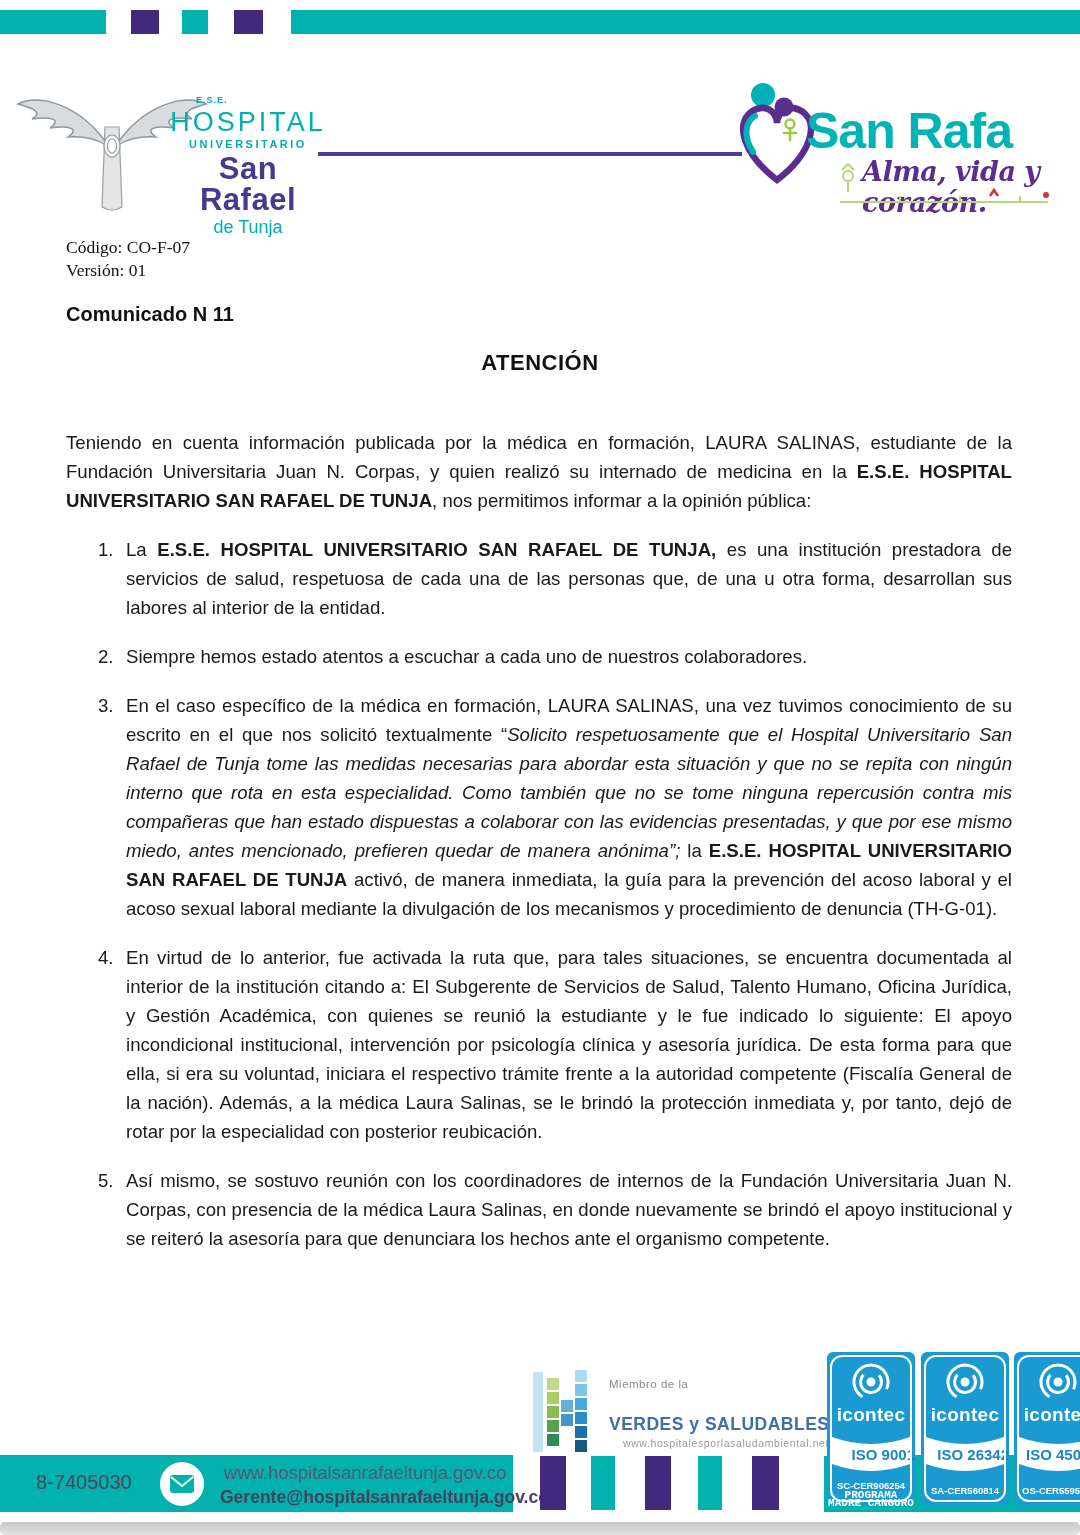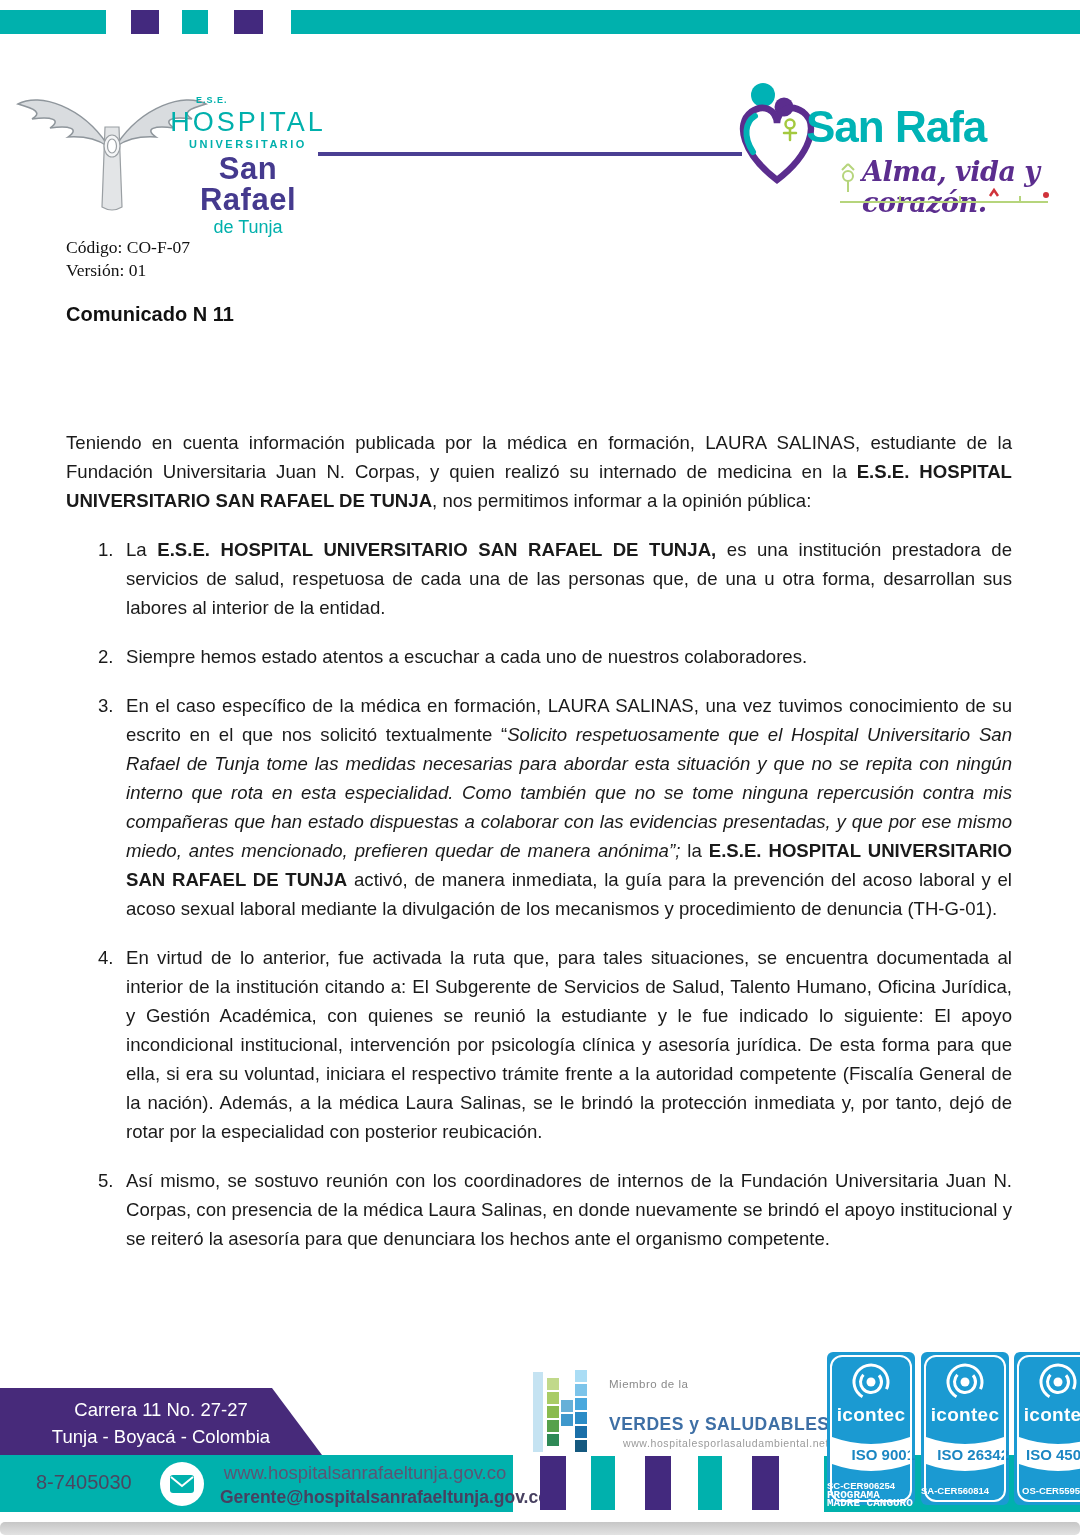--- a/index.html
+++ b/index.html
@@ -12,21 +12,21 @@
   .purple-bg{background:#43297e;}
   
   .logo-left-txt{position:absolute;left:168px;top:96px;width:160px;text-align:center;line-height:1;}
   .ese{font-size:9px;font-weight:bold;color:#00b0ac;letter-spacing:1px;text-align:left;margin-left:28px;}
   .hosp{font-size:27px;color:#00b0ac;letter-spacing:3px;margin-top:4px;}
   .univ{font-size:11px;color:#00b0ac;letter-spacing:2.5px;margin-top:3px;font-weight:bold;}
   .sanrafael{font-size:31px;color:#453a8e;font-weight:bold;margin-top:3px;letter-spacing:0.5px;}
   .detunja{font-size:18px;color:#00b0ac;margin-top:3px;}
   .hdr-line{position:absolute;left:318px;top:152px;width:424px;height:4px;background:#4b3f93;}
   
-  .sanrafa{position:absolute;left:806px;top:102px;font-size:44px;font-weight:bold;color:#00b3b5;letter-spacing:-1px;}
+  .sanrafa{position:absolute;left:806px;top:102px;font-size:50px;font-weight:bold;color:#00b3b5;letter-spacing:-1px;}
   .slogan{position:absolute;left:862px;top:156px;font-size:27px;font-weight:bold;font-style:italic;
           color:#5b2d8e;font-family:"DejaVu Serif",serif;letter-spacing:-0.5px;}
   
   .meta{position:absolute;left:66px;top:236px;font-family:"Liberation Serif",serif;font-size:17.5px;line-height:23px;color:#111;}
   .comunicado{position:absolute;left:66px;top:303px;font-size:20px;font-weight:bold;color:#111;}
   .atencion{position:absolute;left:0;top:350px;width:1080px;text-align:center;font-size:22px;font-weight:bold;letter-spacing:0.5px;color:#111;}
   
   .content{position:absolute;left:66px;right:68px;top:428px;font-size:18.6px;line-height:29px;
            text-align:justify;color:#1a1a1a;}
   .content .b{font-weight:bold;}
@@ -55,21 +55,21 @@
   .gh-line1 .glb{color:#9ec54c;}
   .gh-line2{position:absolute;left:76px;top:46px;font-size:17.5px;font-weight:bold;color:#3e6fa5;letter-spacing:0.5px;}
   .gh-url{position:absolute;left:90px;top:69px;font-size:10.5px;color:#9a9a9a;letter-spacing:0.6px;}
   
   .badge{position:absolute;top:1352px;width:88px;height:153px;background:#1b9ad2;border-radius:6px;}
   .badge::after{content:"";position:absolute;left:3px;right:3px;top:3px;bottom:3px;border:2px solid #fff;border-radius:12px;pointer-events:none;}
   .badge .icn{position:absolute;left:24px;top:10px;}
   .badge .brand{position:absolute;left:0;top:52px;width:100%;text-align:center;color:#fff;font-size:19px;font-weight:bold;letter-spacing:0.3px;}
   .badge .band{position:absolute;left:5px;top:80px;width:78px;height:46px;}
   .badge .iso{position:absolute;left:0;top:94px;width:100%;text-align:right;color:#1b86c2;font-size:15px;font-weight:bold;}
-  .badge .cert{position:absolute;left:0;top:129px;width:100%;color:#fff;font-weight:bold;font-size:9.5px;line-height:10px;}
+  .badge .cert{position:absolute;left:0;top:129px;width:100%;text-align:center;color:#fff;font-weight:bold;font-size:9.5px;line-height:10px;}
   .badge .cert .sm{font-size:11px;line-height:8px;display:block;font-family:Liberation Mono, monospace;}
   .gray-edge{position:absolute;left:0;top:1522px;width:1080px;height:13px;
       background:linear-gradient(180deg,#c6c6c6,#e2e2e2);border-radius:5px;}
 </style>
 </head>
 <body>
 
 <div id="page">
 
   <div class="tb teal-bg" style="left:0;width:106px;"></div>
@@ -115,20 +115,21 @@
     <path d="M150,34 l4,-6 l4,6" fill="none" stroke="#d0333b" stroke-width="2.5"></path>
     <circle cx="206" cy="33" r="3" fill="#d0333b"></circle>
   </svg>
 
   <div class="meta">
     <div>Código: CO-F-07</div>
     <div>Versión: 01</div>
   </div>
 
   <div class="comunicado">Comunicado N 11</div>
+  <div class="atencion">ATENCIÓN</div>
 
   <div class="content">
     <div class="intro"><span>Teniendo en cuenta información publicada por la médica en formación, LAURA SALINAS, estudiante de la Fundación Universitaria Juan N. Corpas, y quien realizó su internado de medicina en la </span><span class="b">E.S.E. HOSPITAL UNIVERSITARIO SAN RAFAEL DE TUNJA</span><span>, nos permitimos informar a la opinión pública:</span></div>
 
     <div class="list-item">
       <div class="num">1.</div>
       <div class="txt"><span>La </span><span class="b">E.S.E. HOSPITAL UNIVERSITARIO SAN RAFAEL DE TUNJA,</span><span> es una institución prestadora de servicios de salud, respetuosa de cada una de las personas que, de una u otra forma, desarrollan sus labores al interior de la entidad.</span></div>
     </div>
     <div class="list-item">
       <div class="num">2.</div>
@@ -141,24 +142,20 @@
     <div class="list-item">
       <div class="num">4.</div>
       <div class="txt"><span>En virtud de lo anterior, fue activada la ruta que, para tales situaciones, se encuentra documentada al interior de la institución citando a: El Subgerente de Servicios de Salud, Talento Humano, Oficina Jurídica, y Gestión Académica, con quienes se reunió la estudiante y le fue indicado lo siguiente: El apoyo incondicional institucional, intervención por psicología clínica y asesoría jurídica. De esta forma para que ella, si era su voluntad, iniciara el respectivo trámite frente a la autoridad competente (Fiscalía General de la nación). Además, a la médica Laura Salinas, se le brindó la protección inmediata y, por tanto, dejó de rotar por la especialidad con posterior reubicación.</span></div>
     </div>
     <div class="list-item">
       <div class="num">5.</div>
       <div class="txt"><span>Así mismo, se sostuvo reunión con los coordinadores de internos de la Fundación Universitaria Juan N. Corpas, con presencia de la médica Laura Salinas, en donde nuevamente se brindó el apoyo institucional y se reiteró la asesoría para que denunciara los hechos ante el organismo competente.</span></div>
     </div>
   </div>
 
-  <div class="purple-banner">
-    <div>Carrera 11 No. 27-27</div>
-    <div>Tunja - Boyacá - Colombia</div>
-  </div>
 
   <div class="teal-banner"></div>
   <div class="phone">8-7405030</div>
   <div class="mail-circle">
     <svg width="26" height="20" viewBox="0 0 26 20">
       <rect x="1" y="1" width="24" height="18" rx="3" fill="#00b1ad"></rect>
       <path d="M2,3 L13,12 L24,3" fill="none" stroke="#fff" stroke-width="2"></path>
     </svg>
   </div>
   <div class="urls">

